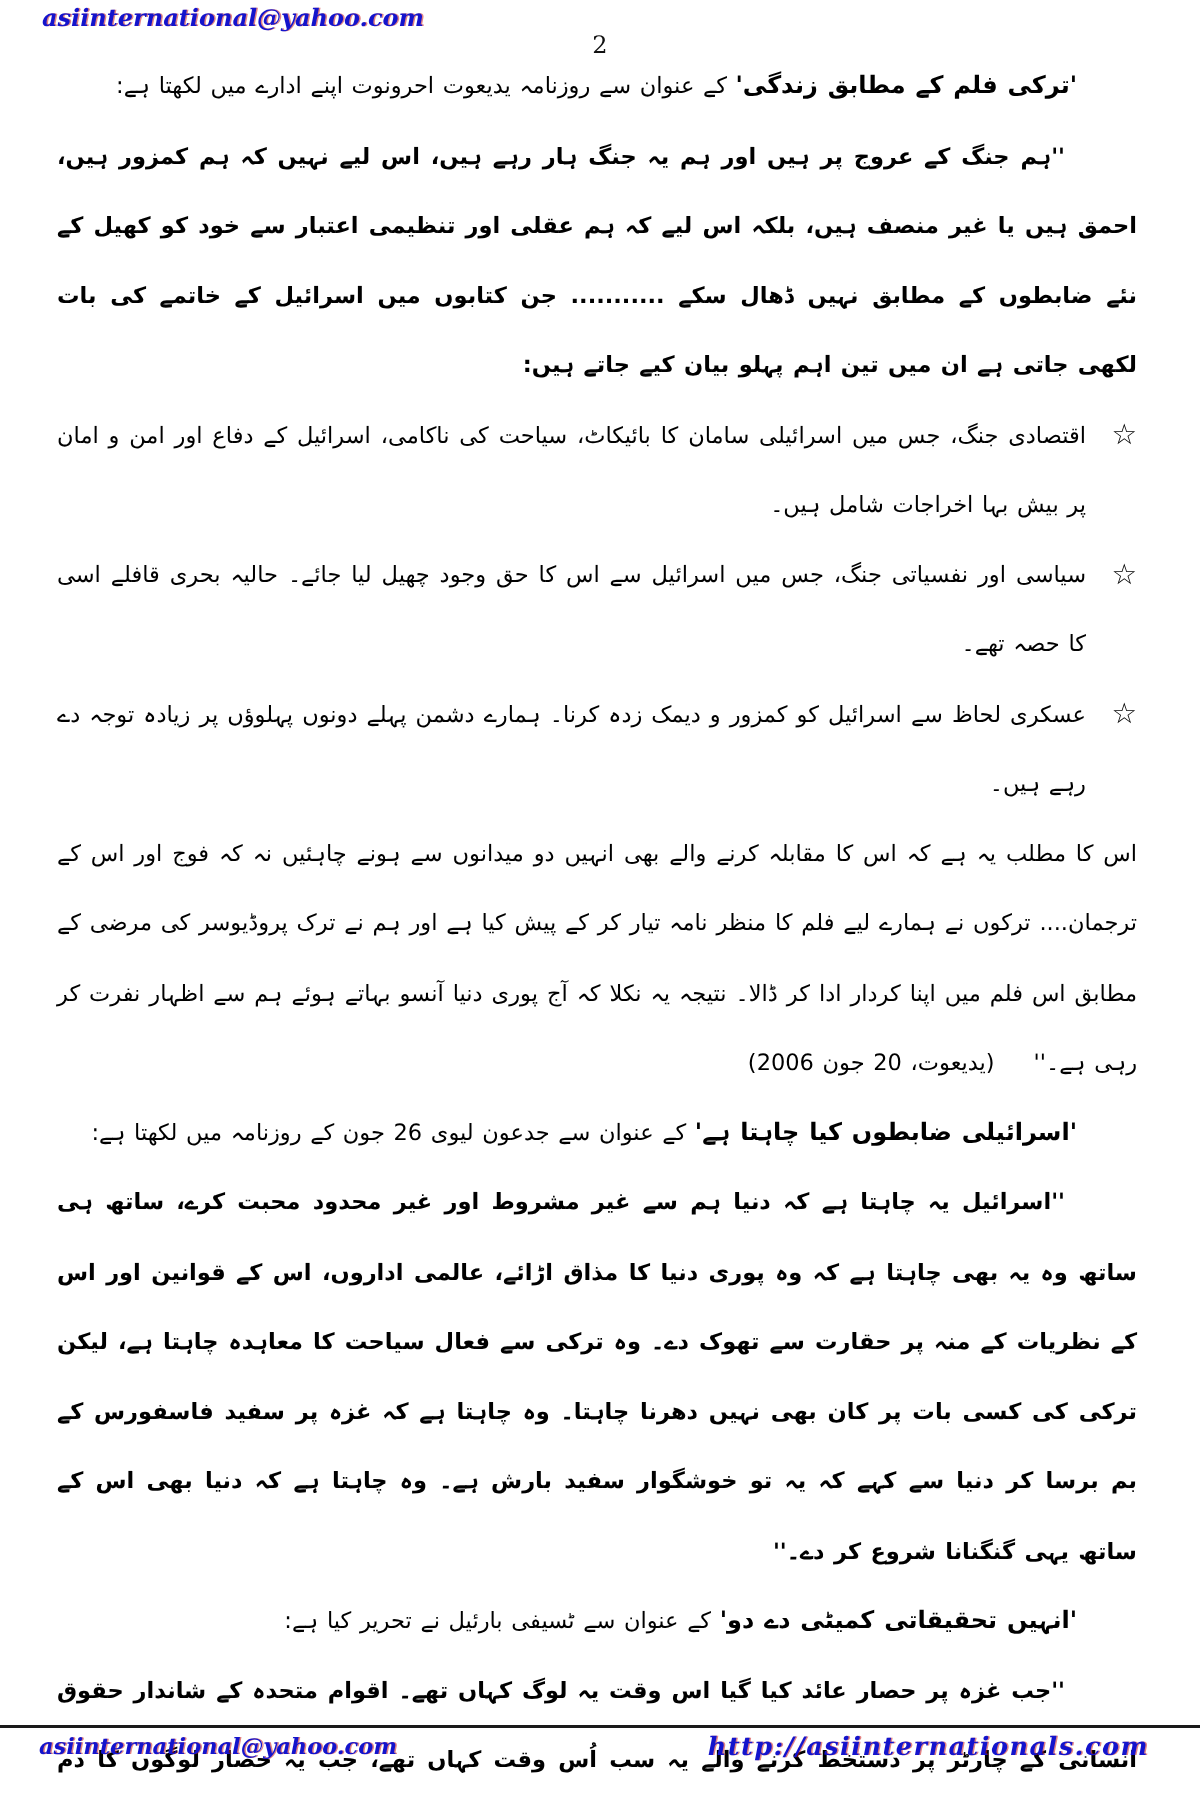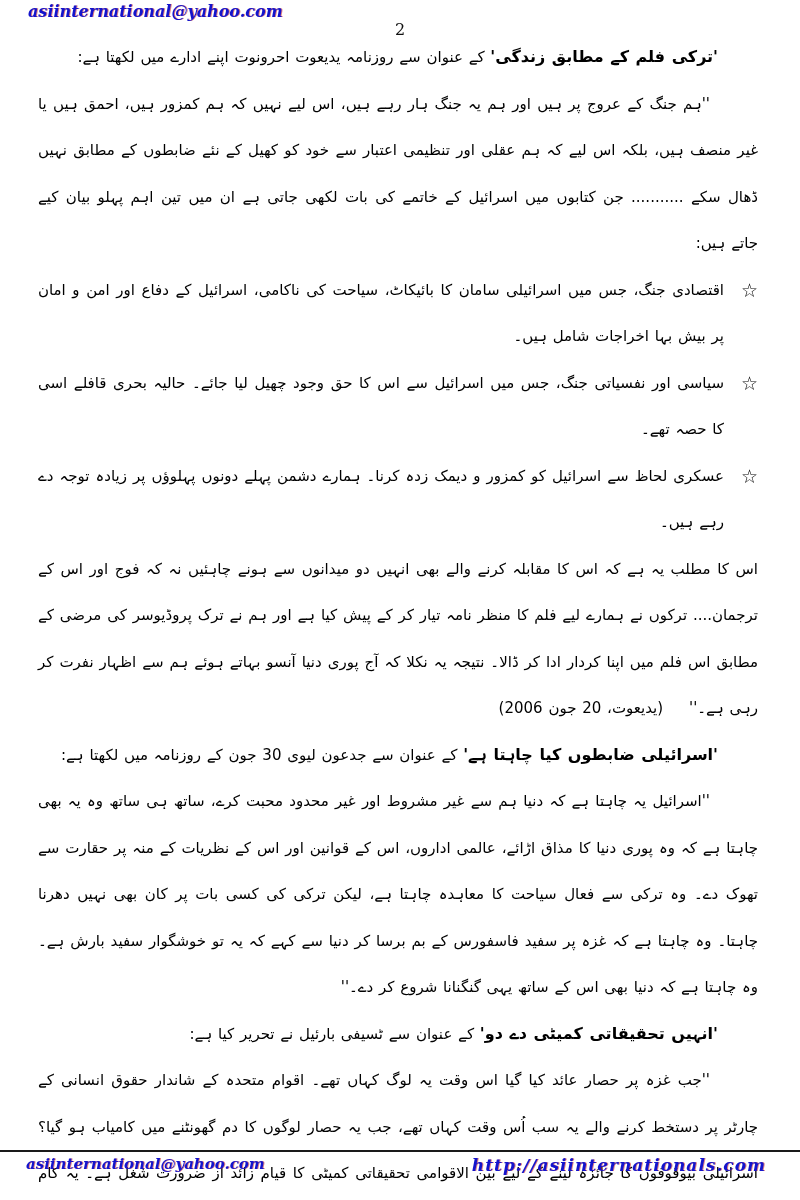--- a/index.html
+++ b/index.html
@@ -42,21 +42,21 @@
     top: 34px;
     right: 42px;
     left: 38px;
     direction: rtl;
     text-align: justify;
     font-size: 15px;
     line-height: 46.5px;
     word-spacing: 1px;
   }
   p { text-align: justify; }
-  .quoted { text-indent: 48px; }
+  .quoted { text-indent: 48px; font-weight: bold; }
   .heading { text-indent: 40px; }
   .heading .h-bold { font-weight: bold; font-size: 16px; margin-top: 27px; }
   .citation { display: inline-block; margin-right: 26px; white-space: nowrap; }
   ul.points { list-style: none; }
   ul.points li {
     position: relative;
     padding-right: 34px;
     text-align: justify;
   }
   ul.points li .star {
@@ -104,21 +104,21 @@
     <p class="quoted">''ہم جنگ کے عروج پر ہیں اور ہم یہ جنگ ہار رہے ہیں، اس لیے نہیں کہ ہم کمزور ہیں، احمق ہیں یا غیر منصف ہیں، بلکہ اس لیے کہ ہم عقلی اور تنظیمی اعتبار سے خود کو کھیل کے نئے ضابطوں کے مطابق نہیں ڈھال سکے ........... جن کتابوں میں اسرائیل کے خاتمے کی بات لکھی جاتی ہے ان میں تین اہم پہلو بیان کیے جاتے ہیں:</p>
 
     <ul class="points">
       <li><span class="star">☆</span><span>اقتصادی جنگ، جس میں اسرائیلی سامان کا بائیکاٹ، سیاحت کی ناکامی، اسرائیل کے دفاع اور امن و امان پر بیش بہا اخراجات شامل ہیں۔</span></li>
       <li><span class="star">☆</span><span>سیاسی اور نفسیاتی جنگ، جس میں اسرائیل سے اس کا حق وجود چھیل لیا جائے۔ حالیہ بحری قافلے اسی کا حصہ تھے۔</span></li>
       <li><span class="star">☆</span><span>عسکری لحاظ سے اسرائیل کو کمزور و دیمک زدہ کرنا۔ ہمارے دشمن پہلے دونوں پہلوؤں پر زیادہ توجہ دے رہے ہیں۔</span></li>
     </ul>
 
     <p><span>اس کا مطلب یہ ہے کہ اس کا مقابلہ کرنے والے بھی انہیں دو میدانوں سے ہونے چاہئیں نہ کہ فوج اور اس کے ترجمان.... ترکوں نے ہمارے لیے فلم کا منظر نامہ تیار کر کے پیش کیا ہے اور ہم نے ترک پروڈیوسر کی مرضی کے مطابق اس فلم میں اپنا کردار ادا کر ڈالا۔ نتیجہ یہ نکلا کہ آج پوری دنیا آنسو بہاتے ہوئے ہم سے اظہار نفرت کر رہی ہے۔''</span><span class="citation">(یدیعوت، 20 جون 2006)</span></p>
 
-    <p class="heading"><span class="h-bold">'اسرائیلی ضابطوں کیا چاہتا ہے'</span><span> کے عنوان سے جدعون لیوی 30 جون کے روزنامہ میں لکھتا ہے:</span></p>
+    <p class="heading"><span class="h-bold">'اسرائیلی ضابطوں کیا چاہتا ہے'</span><span> کے عنوان سے جدعون لیوی 26 جون کے روزنامہ میں لکھتا ہے:</span></p>
 
     <p class="quoted">''اسرائیل یہ چاہتا ہے کہ دنیا ہم سے غیر مشروط اور غیر محدود محبت کرے، ساتھ ہی ساتھ وہ یہ بھی چاہتا ہے کہ وہ پوری دنیا کا مذاق اڑائے، عالمی اداروں، اس کے قوانین اور اس کے نظریات کے منہ پر حقارت سے تھوک دے۔ وہ ترکی سے فعال سیاحت کا معاہدہ چاہتا ہے، لیکن ترکی کی کسی بات پر کان بھی نہیں دھرنا چاہتا۔ وہ چاہتا ہے کہ غزہ پر سفید فاسفورس کے بم برسا کر دنیا سے کہے کہ یہ تو خوشگوار سفید بارش ہے۔ وہ چاہتا ہے کہ دنیا بھی اس کے ساتھ یہی گنگنانا شروع کر دے۔''</p>
 
     <p class="heading"><span class="h-bold">'انہیں تحقیقاتی کمیٹی دے دو'</span><span> کے عنوان سے ٹسیفی بارئیل نے تحریر کیا ہے:</span></p>
 
     <p class="quoted">''جب غزہ پر حصار عائد کیا گیا اس وقت یہ لوگ کہاں تھے۔ اقوام متحدہ کے شاندار حقوق انسانی کے چارٹر پر دستخط کرنے والے یہ سب اُس وقت کہاں تھے، جب یہ حصار لوگوں کا دم گھونٹنے میں کامیاب ہو گیا؟ اسرائیلی بیوقوفوں کا جائزہ لینے کے لیے بین الاقوامی تحقیقاتی کمیٹی کا قیام زائد از ضرورت شغل ہے۔ یہ کام بھی کسی بین الاقوامی تحقیقاتی کمیٹی کا نہیں کہ وہ ترک باشندوں کے قتل عام کی تحقیق کرے، یہ کام ترکی اور اسرائیل مل کر کر سکتے ہیں۔ بین الاقوامی کمیٹی کو تو یہ دیکھنا چاہیے کہ اسرائیل یہ تباہ کن</p>
 
   </div>
 
   <div class="footer">

